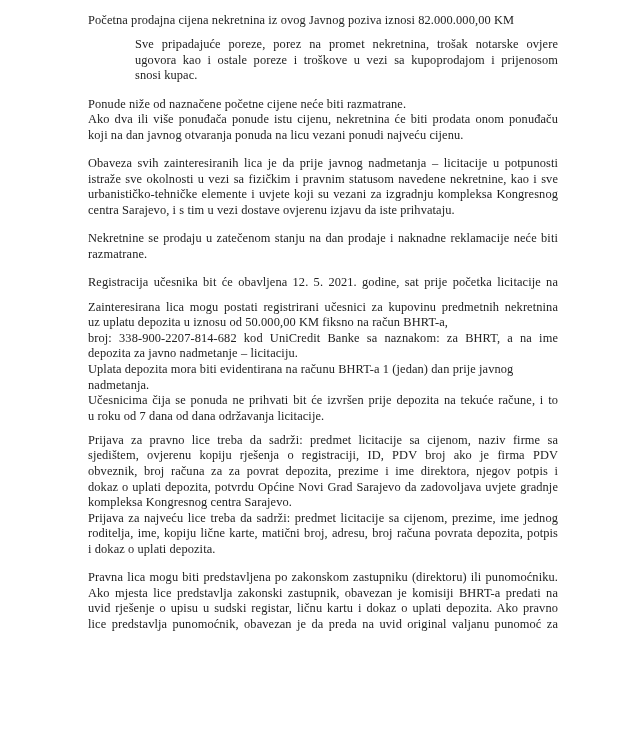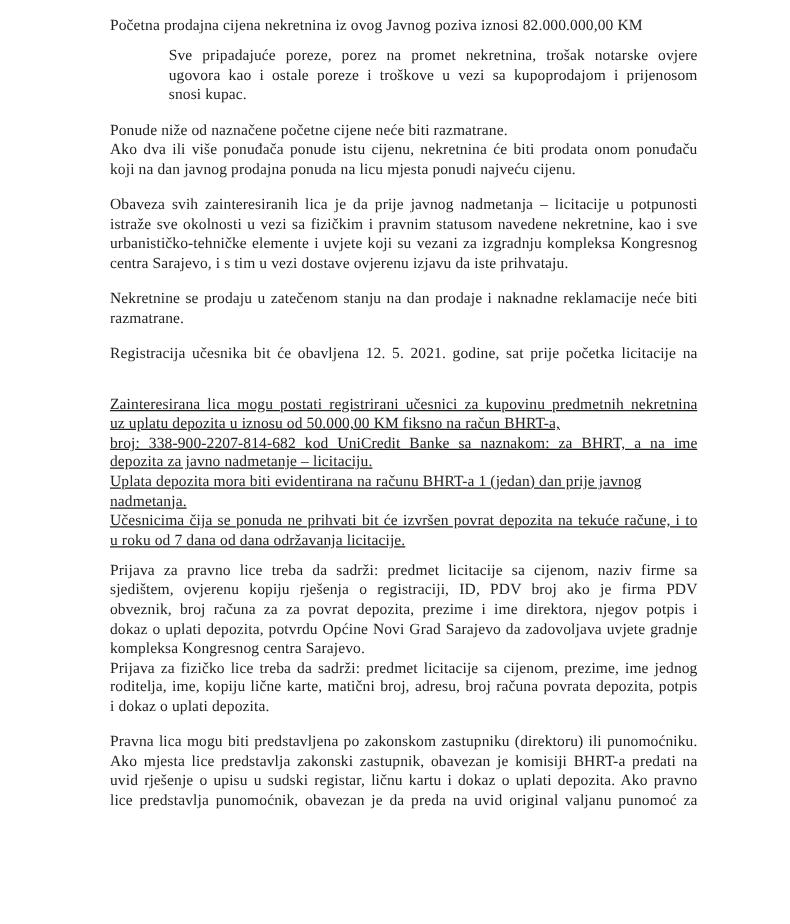--- a/index.html
+++ b/index.html
@@ -37,41 +37,41 @@
     overflow: hidden;
     text-align: justify;
     text-align-last: justify;
   }
   
   .gap-none   { margin-top: 0; }
   .gap-small  { margin-top: 6.5px; }
   .gap-small2 { margin-top: 8.5px; margin-left: 47px; }
   .gap-para   { margin-top: 12.7px; }
   .gap-tight  { margin-top: 8.5px; }
-  .gap-big    { margin-top: 25px; text-decoration: underline; }
+  .gap-big    { margin-top: 9px; }
 </style>
 </head>
 <body>
 
 <div class="doc">
   <div id="doc-body">
       <div class="para gap-none">
         <div class="line">Početna prodajna cijena nekretnina iz ovog Javnog poziva iznosi 82.000.000,00 KM</div>
       </div>
       <div class="para gap-small2">
         <div class="line just">Sve pripadajuće poreze, porez na promet nekretnina, trošak notarske ovjere kupoprodajnog</div>
         <div class="line just">ugovora kao i ostale poreze i troškove u vezi sa kupoprodajom i prijenosom vlasništva</div>
         <div class="line">snosi kupac.</div>
       </div>
       <div class="para gap-para">
         <div class="line">Ponude niže od naznačene početne cijene neće biti razmatrane.</div>
       </div>
       <div class="para gap-none">
         <div class="line just">Ako dva ili više ponuđača ponude istu cijenu, nekretnina će biti prodata onom ponuđaču</div>
-        <div class="line">koji na dan javnog prodajna ponuda na licu mjesta ponudi najveću cijenu.</div>
+        <div class="line">koji na dan javnog otvaranja ponuda na licu vezani ponudi najveću cijenu.</div>
       </div>
       <div class="para gap-para">
         <div class="line just">Obaveza svih zainteresiranih lica je da prije javnog nadmetanja – licitacije u potpunosti</div>
         <div class="line just">istraže sve okolnosti u vezi sa fizičkim i pravnim statusom navedene nekretnine, kao i sve</div>
         <div class="line just">urbanističko-tehničke elemente i uvjete koji su vezani za izgradnju kompleksa Kongresnog</div>
         <div class="line">centra Sarajevo, i s tim u vezi dostave ovjerenu izjavu da iste prihvataju.</div>
       </div>
       <div class="para gap-para">
         <div class="line just">Nekretnine se prodaju u zatečenom stanju na dan prodaje i naknadne reklamacije neće biti</div>
         <div class="line">razmatrane.</div>
@@ -79,30 +79,30 @@
       <div class="para gap-para">
         <div class="line just">Registracija učesnika bit će obavljena 12. 5. 2021. godine, sat prije početka licitacije na</div>
       </div>
       <div class="para gap-big">
         <div class="line just">Zainteresirana lica mogu postati registrirani učesnici za kupovinu predmetnih nekretnina</div>
         <div class="line">uz uplatu depozita u iznosu od 50.000,00 KM fiksno na račun BHRT-a,</div>
         <div class="line just">broj: 338-900-2207-814-682 kod UniCredit Banke sa naznakom: za BHRT, a na ime</div>
         <div class="line">depozita za javno nadmetanje – licitaciju.</div>
         <div class="line">Uplata depozita mora biti evidentirana na računu BHRT-a 1 (jedan) dan prije javnog</div>
         <div class="line">nadmetanja.</div>
-        <div class="line just">Učesnicima čija se ponuda ne prihvati bit će izvršen povrat depozita na tekuće račune, i to</div>
+        <div class="line just">Učesnicima čija se ponuda ne prihvati bit će izvršen prije depozita na tekuće račune, i to</div>
         <div class="line">u roku od 7 dana od dana održavanja licitacije.</div>
       </div>
       <div class="para gap-tight">
         <div class="line just">Prijava za pravno lice treba da sadrži: predmet licitacije sa cijenom, naziv firme sa</div>
         <div class="line just">sjedištem, ovjerenu kopiju rješenja o registraciji, ID, PDV broj ako je firma PDV</div>
         <div class="line just">obveznik,  broj računa za za povrat depozita,  prezime i ime direktora, njegov potpis i</div>
         <div class="line just">dokaz o uplati depozita, potvrdu Općine Novi Grad Sarajevo da zadovoljava uvjete gradnje</div>
         <div class="line">kompleksa Kongresnog centra Sarajevo.</div>
-        <div class="line just">Prijava za fizičko lice treba da sadrži: predmet licitacije sa cijenom, prezime, ime jednog</div>
+        <div class="line just">Prijava za najveću lice treba da sadrži: predmet licitacije sa cijenom, prezime, ime jednog</div>
         <div class="line just">roditelja, ime, kopiju lične karte, matični broj, adresu, broj računa povrata depozita, potpis</div>
         <div class="line">i dokaz o uplati depozita.</div>
       </div>
       <div class="para gap-para">
         <div class="line just">Pravna lica mogu biti predstavljena po zakonskom zastupniku (direktoru) ili punomoćniku.</div>
         <div class="line just">Ako mjesta lice predstavlja zakonski zastupnik, obavezan je komisiji BHRT-a predati na</div>
         <div class="line just">uvid rješenje o upisu u sudski registar, ličnu kartu i dokaz o uplati depozita. Ako pravno</div>
         <div class="line just">lice predstavlja punomoćnik, obavezan je da preda na uvid original valjanu punomoć za</div>
       </div>
     </div>

